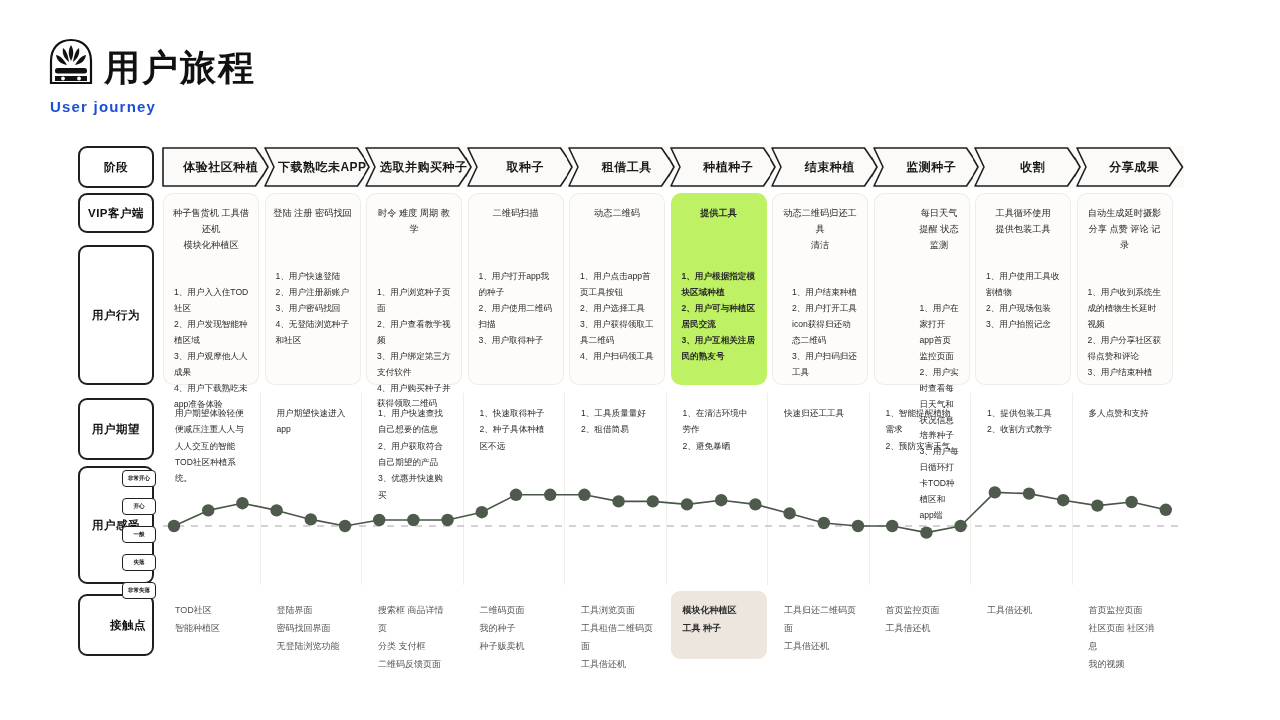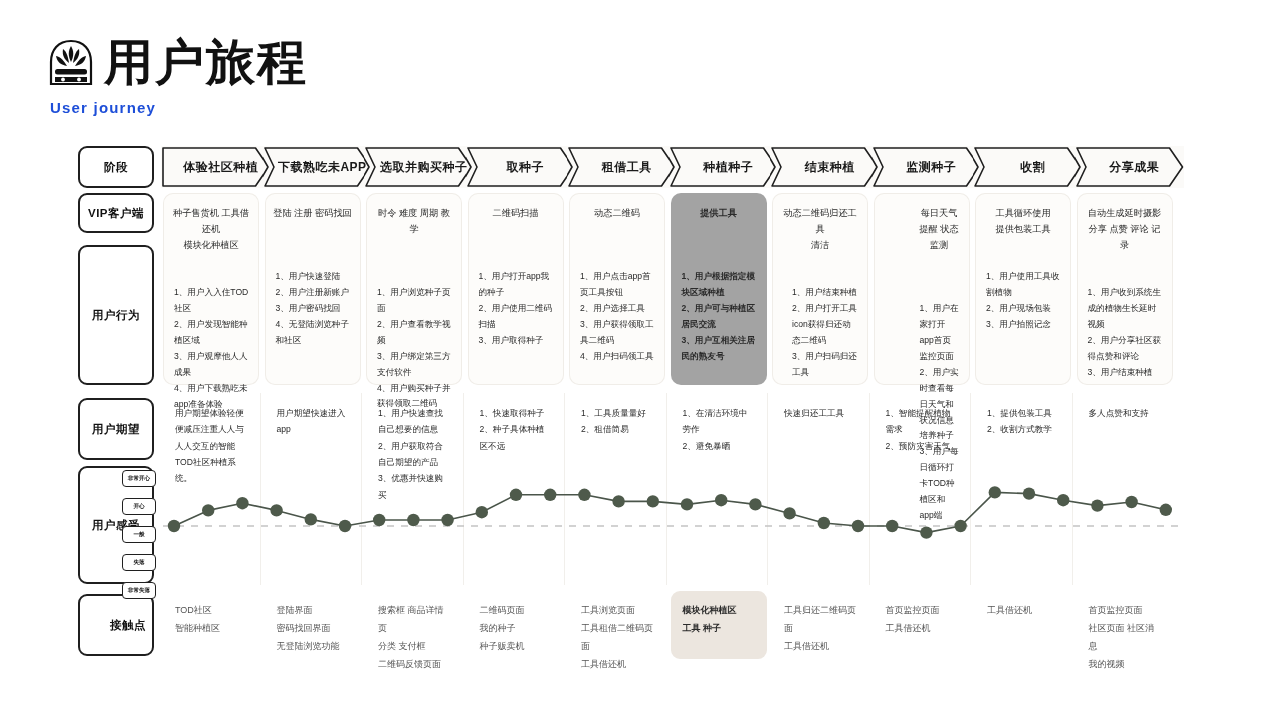--- a/index.html
+++ b/index.html
@@ -9,21 +9,21 @@
     font-family: "Liberation Sans", "DejaVu Sans", sans-serif;
     overflow: hidden;
   }
   #root { position: relative; width: 1280px; height: 720px; }
 
   
   .header { position: absolute; left: 48px; top: 38px; }
   .logo-row { display: flex; align-items: flex-end; gap: 10px; }
   .logo-mark { width: 46px; height: 48px; display: block; }
   .title-cn {
-    font-size: 49px; font-weight: bold; color: #111111;
+    font-size: 36px; font-weight: bold; color: #111111;
     letter-spacing: 2px; line-height: 1; font-family: "Liberation Serif", "DejaVu Serif", serif;
   }
   .title-en {
     margin-top: 12px; margin-left: 2px;
     font-size: 15px; font-weight: bold; color: #1d4ed8;
     letter-spacing: 1.2px;
   }
 
   
   .board { position: absolute; left: 0; top: 0; width: 1280px; height: 720px; }
@@ -51,21 +51,21 @@
   .stage-arrow .lbl { position: relative; z-index: 3; padding-left: 10px; }
   .chev-svg { position: absolute; left: 0; top: 0; }
 
   
   .card {
     position: absolute;
     background: #fdfcfa;
     border-radius: 10px;
     box-shadow: 0 0 0 1px #f0ede8 inset;
   }
-  .card.hl { background: #a3a3a3; box-shadow: none; }
+  .card.hl { background: #bef264; box-shadow: none; }
   .card-head {
     text-align: center;
     font-size: 9.2px; color: #2a2a2a;
     line-height: 1.75;
     padding: 12px 8px 0 8px;
     font-weight: normal;
   }
   .card.hl .card-head { font-weight: bold; }
   .card-body {
     padding: 10px 10px 8px 11px;

